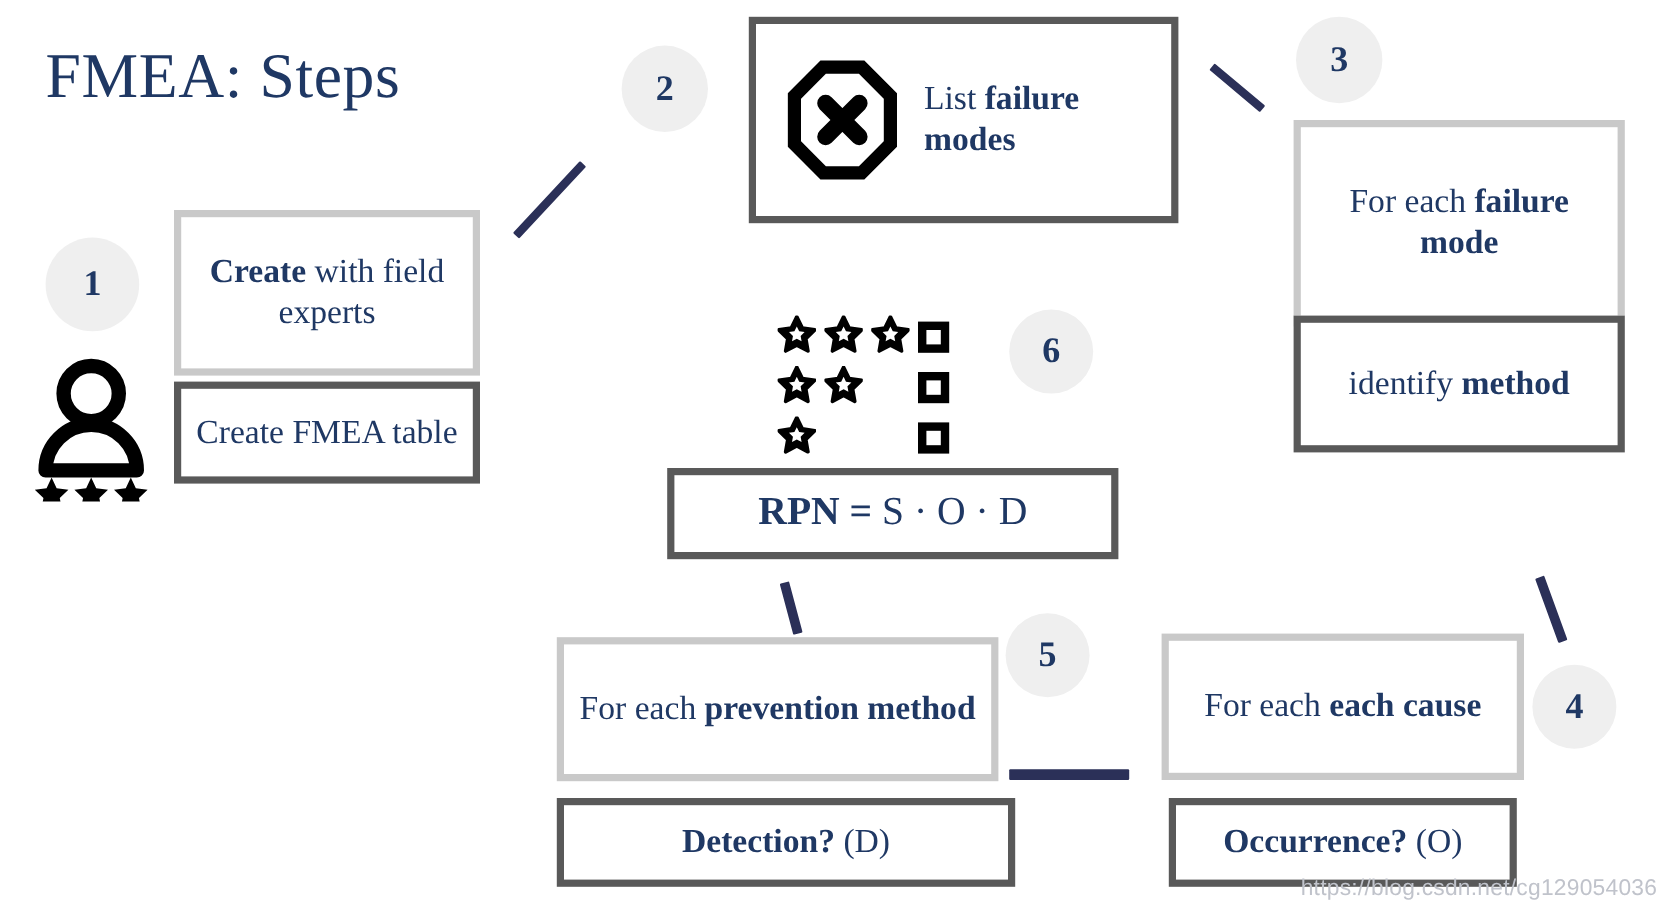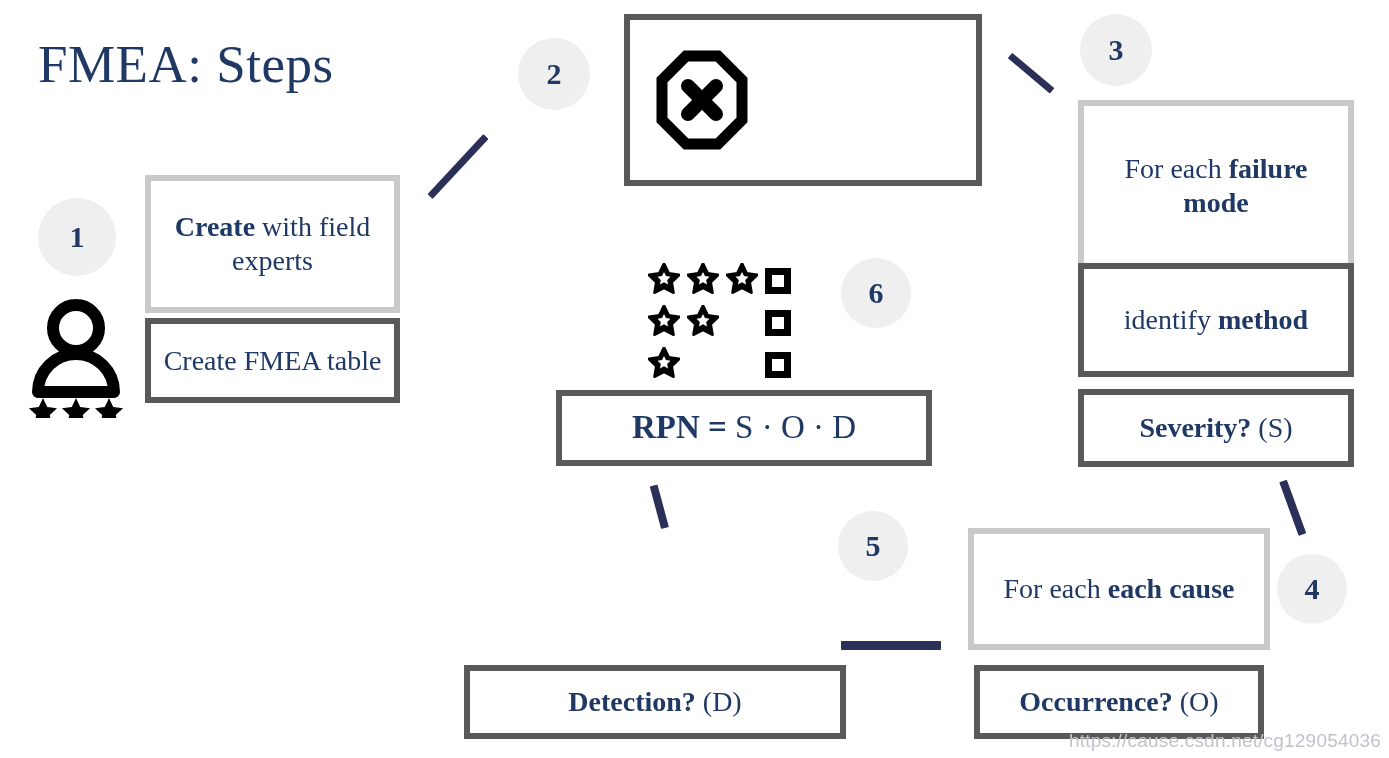--- a/index.html
+++ b/index.html
@@ -146,20 +146,23 @@
     <span>2</span>
   </div>
 
   <div class="abs box dark" style="left:624px; top:14px; width:358px; height:172px; justify-content:flex-start; padding-left:26px;">
     <span class="octa" style="flex:0 0 auto; margin-right:22px;">
       <svg width="92" height="100" viewBox="0 0 92 100" xmlns="http://www.w3.org/2000/svg">
         <polygon points="30,6 62,6 86,30 86,70 62,94 30,94 6,70 6,30" fill="none" stroke="#000" stroke-width="11" stroke-linejoin="miter"></polygon>
         <path d="M32 36 L60 64 M60 36 L32 64" stroke="#000" stroke-width="14" stroke-linecap="round"></path>
       </svg>
     </span>
+    <span style="text-align:left; max-width:210px;">
+      <span>List </span><b>failure modes</b>
+    </span>
   </div>
 
   <div class="abs conn" style="left:1010px; top:52px; width:55px; height:7px;
               transform-origin: left center; transform: rotate(40deg);"></div>
 
   <div class="abs badge" style="left:1080px; top:14px; width:72px; height:72px;">
     <span>3</span>
   </div>
 
   <div class="abs box light" style="left:1078px; top:100px; width:276px; height:172px;">
@@ -167,25 +170,20 @@
       <span>For each </span><b>failure mode</b>
     </span>
   </div>
 
   <div class="abs box dark" style="left:1078px; top:263px; width:276px; height:114px;">
     <span>
       <span>identify </span><b>method</b>
     </span>
   </div>
 
-  <div class="abs box dark" style="left:1078px; top:389px; width:276px; height:78px;">
-    <span>
-      <b>Severity?</b><span> (S)</span>
-    </span>
-  </div>
 
   <div class="abs conn" style="left:1283px; top:477px; width:57px; height:8px;
               transform-origin: left center; transform: rotate(70deg);"></div>
 
   <div class="abs badge" style="left:1277px; top:554px; width:70px; height:70px;">
     <span>4</span>
   </div>
 
   <div class="abs box light" style="left:968px; top:528px; width:302px; height:122px;">
     <span>
@@ -198,20 +196,25 @@
       <b>Occurrence?</b><span> (O)</span>
     </span>
   </div>
 
   <div class="abs conn" style="left:841px; top:641px; width:100px; height:9px;"></div>
 
   <div class="abs badge" style="left:838px; top:511px; width:70px; height:70px;">
     <span>5</span>
   </div>
 
+  <div class="abs box light" style="left:464px; top:531px; width:368px; height:120px;">
+    <span>
+      <span>For each </span><b>prevention method</b>
+    </span>
+  </div>
 
   <div class="abs box dark" style="left:464px; top:665px; width:382px; height:74px;">
     <span>
       <b>Detection?</b><span> (D)</span>
     </span>
   </div>
 
   <div class="abs conn" style="left:665px; top:524px; width:44px; height:8px;
               transform-origin: left center; transform: rotate(-105deg);"></div>
 
@@ -266,15 +269,15 @@
     <div class="cell"></div>
     <div class="sq"></div>
   </div>
 
   <div class="abs box dark" style="left:556px; top:390px; width:376px; height:76px; font-size:33px;">
     <span>
       <b>RPN =</b><span> S · O · D</span>
     </span>
   </div>
 
-  <div class="abs" id="watermark">https://cause.csdn.net/cg129054036</div>
+  <div class="abs" id="watermark">https://blog.csdn.net/cg129054036</div>
 
 </div>
 
 </body></html>

